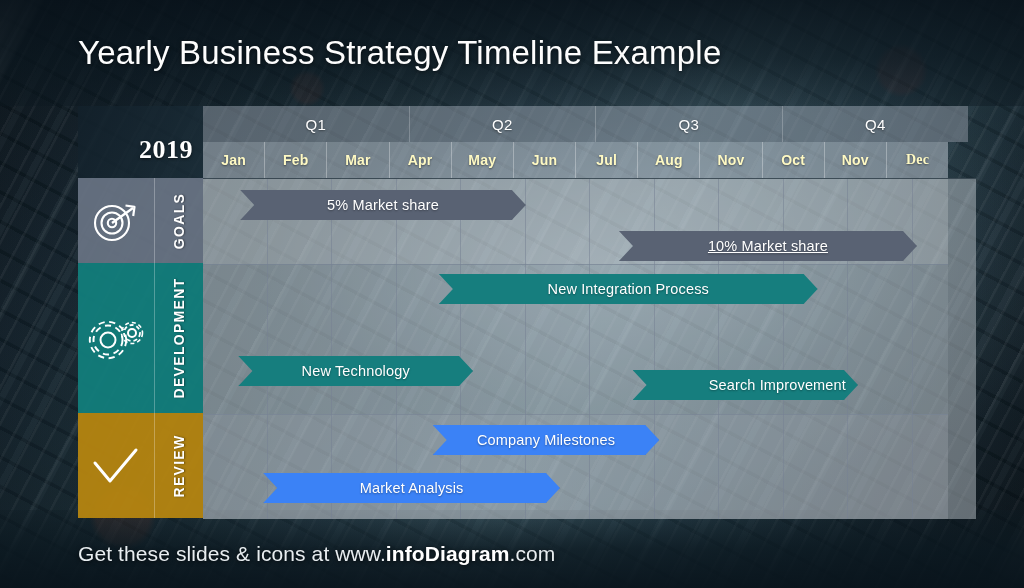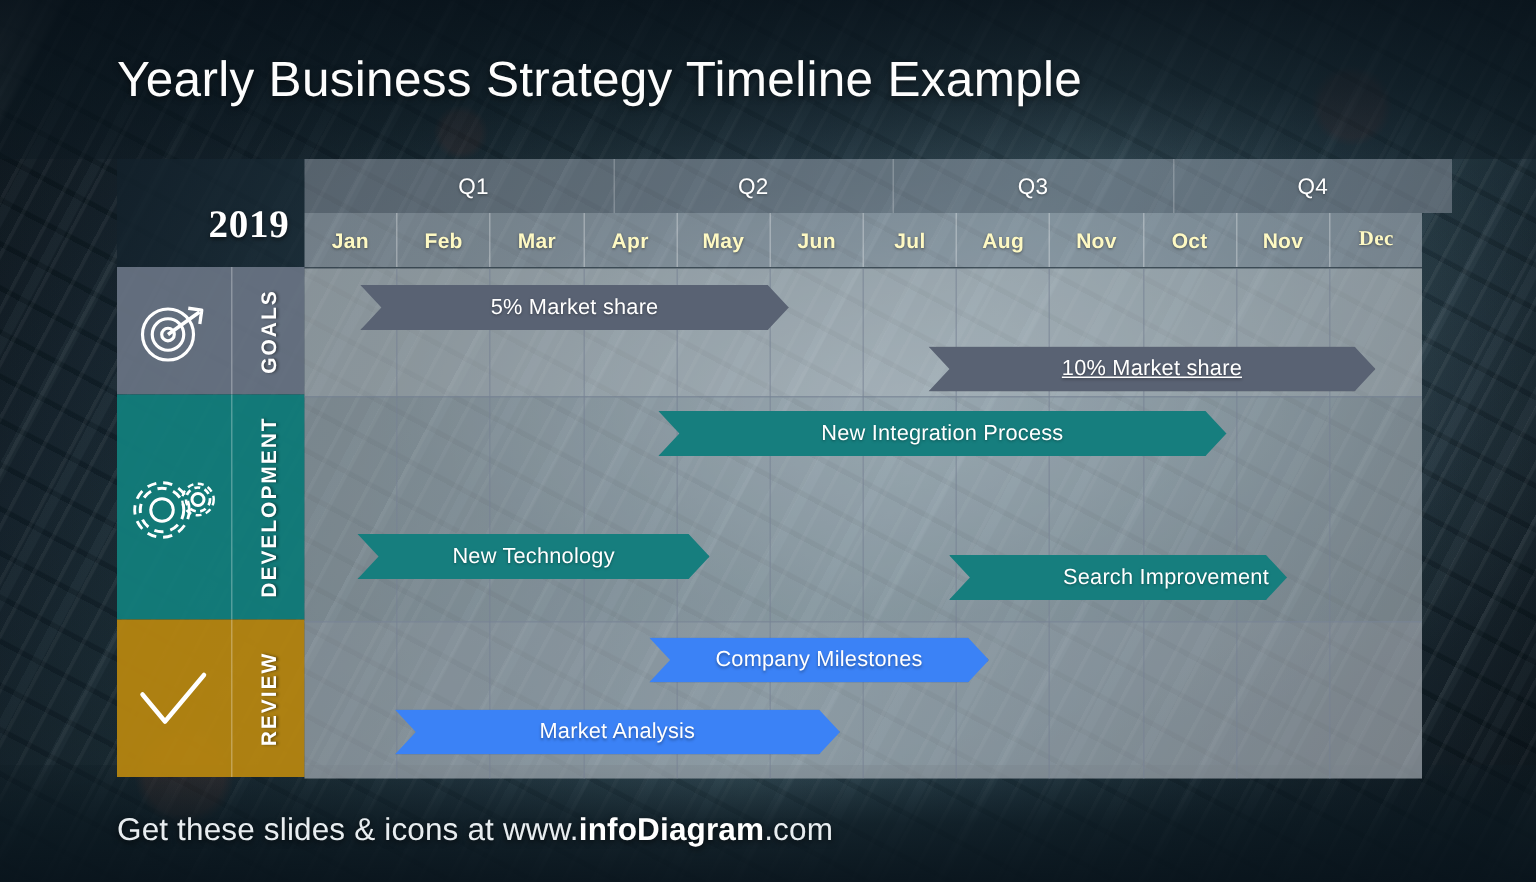--- a/index.html
+++ b/index.html
@@ -118,20 +118,21 @@
     font-size:14px;font-weight:bold;color:#fef9c3;letter-spacing:.2px;
     border-right:1px solid rgba(255,255,255,.30);
     text-shadow:0 1px 2px rgba(0,0,0,.45);
   }
   .mhead .m:last-child{border-right:none;font-family:Liberation Serif, serif;}
 
   .body{
     position:absolute;left:0;top:72px;width:745px;height:340px;
     background:rgba(186,194,200,.50);
     border-top:1px solid rgba(40,55,65,.75);
+    padding-left:28px;
   }
   .vlines{position:absolute;inset:0;display:flex;pointer-events:none;}
   .vlines i{flex:1;border-right:1px solid rgba(118,130,148,.55);}
   .vlines i:last-child{border-right:none;}
   .rowline{position:absolute;left:0;width:745px;height:1px;background:rgba(118,130,148,.65);}
 
   .band{position:absolute;left:0;width:745px;}
   .band.goals{background:rgba(198,205,210,.30);}
   .band.dev{background:rgba(180,190,196,.16);}
   .band.rev{background:rgba(190,198,204,.22);}

